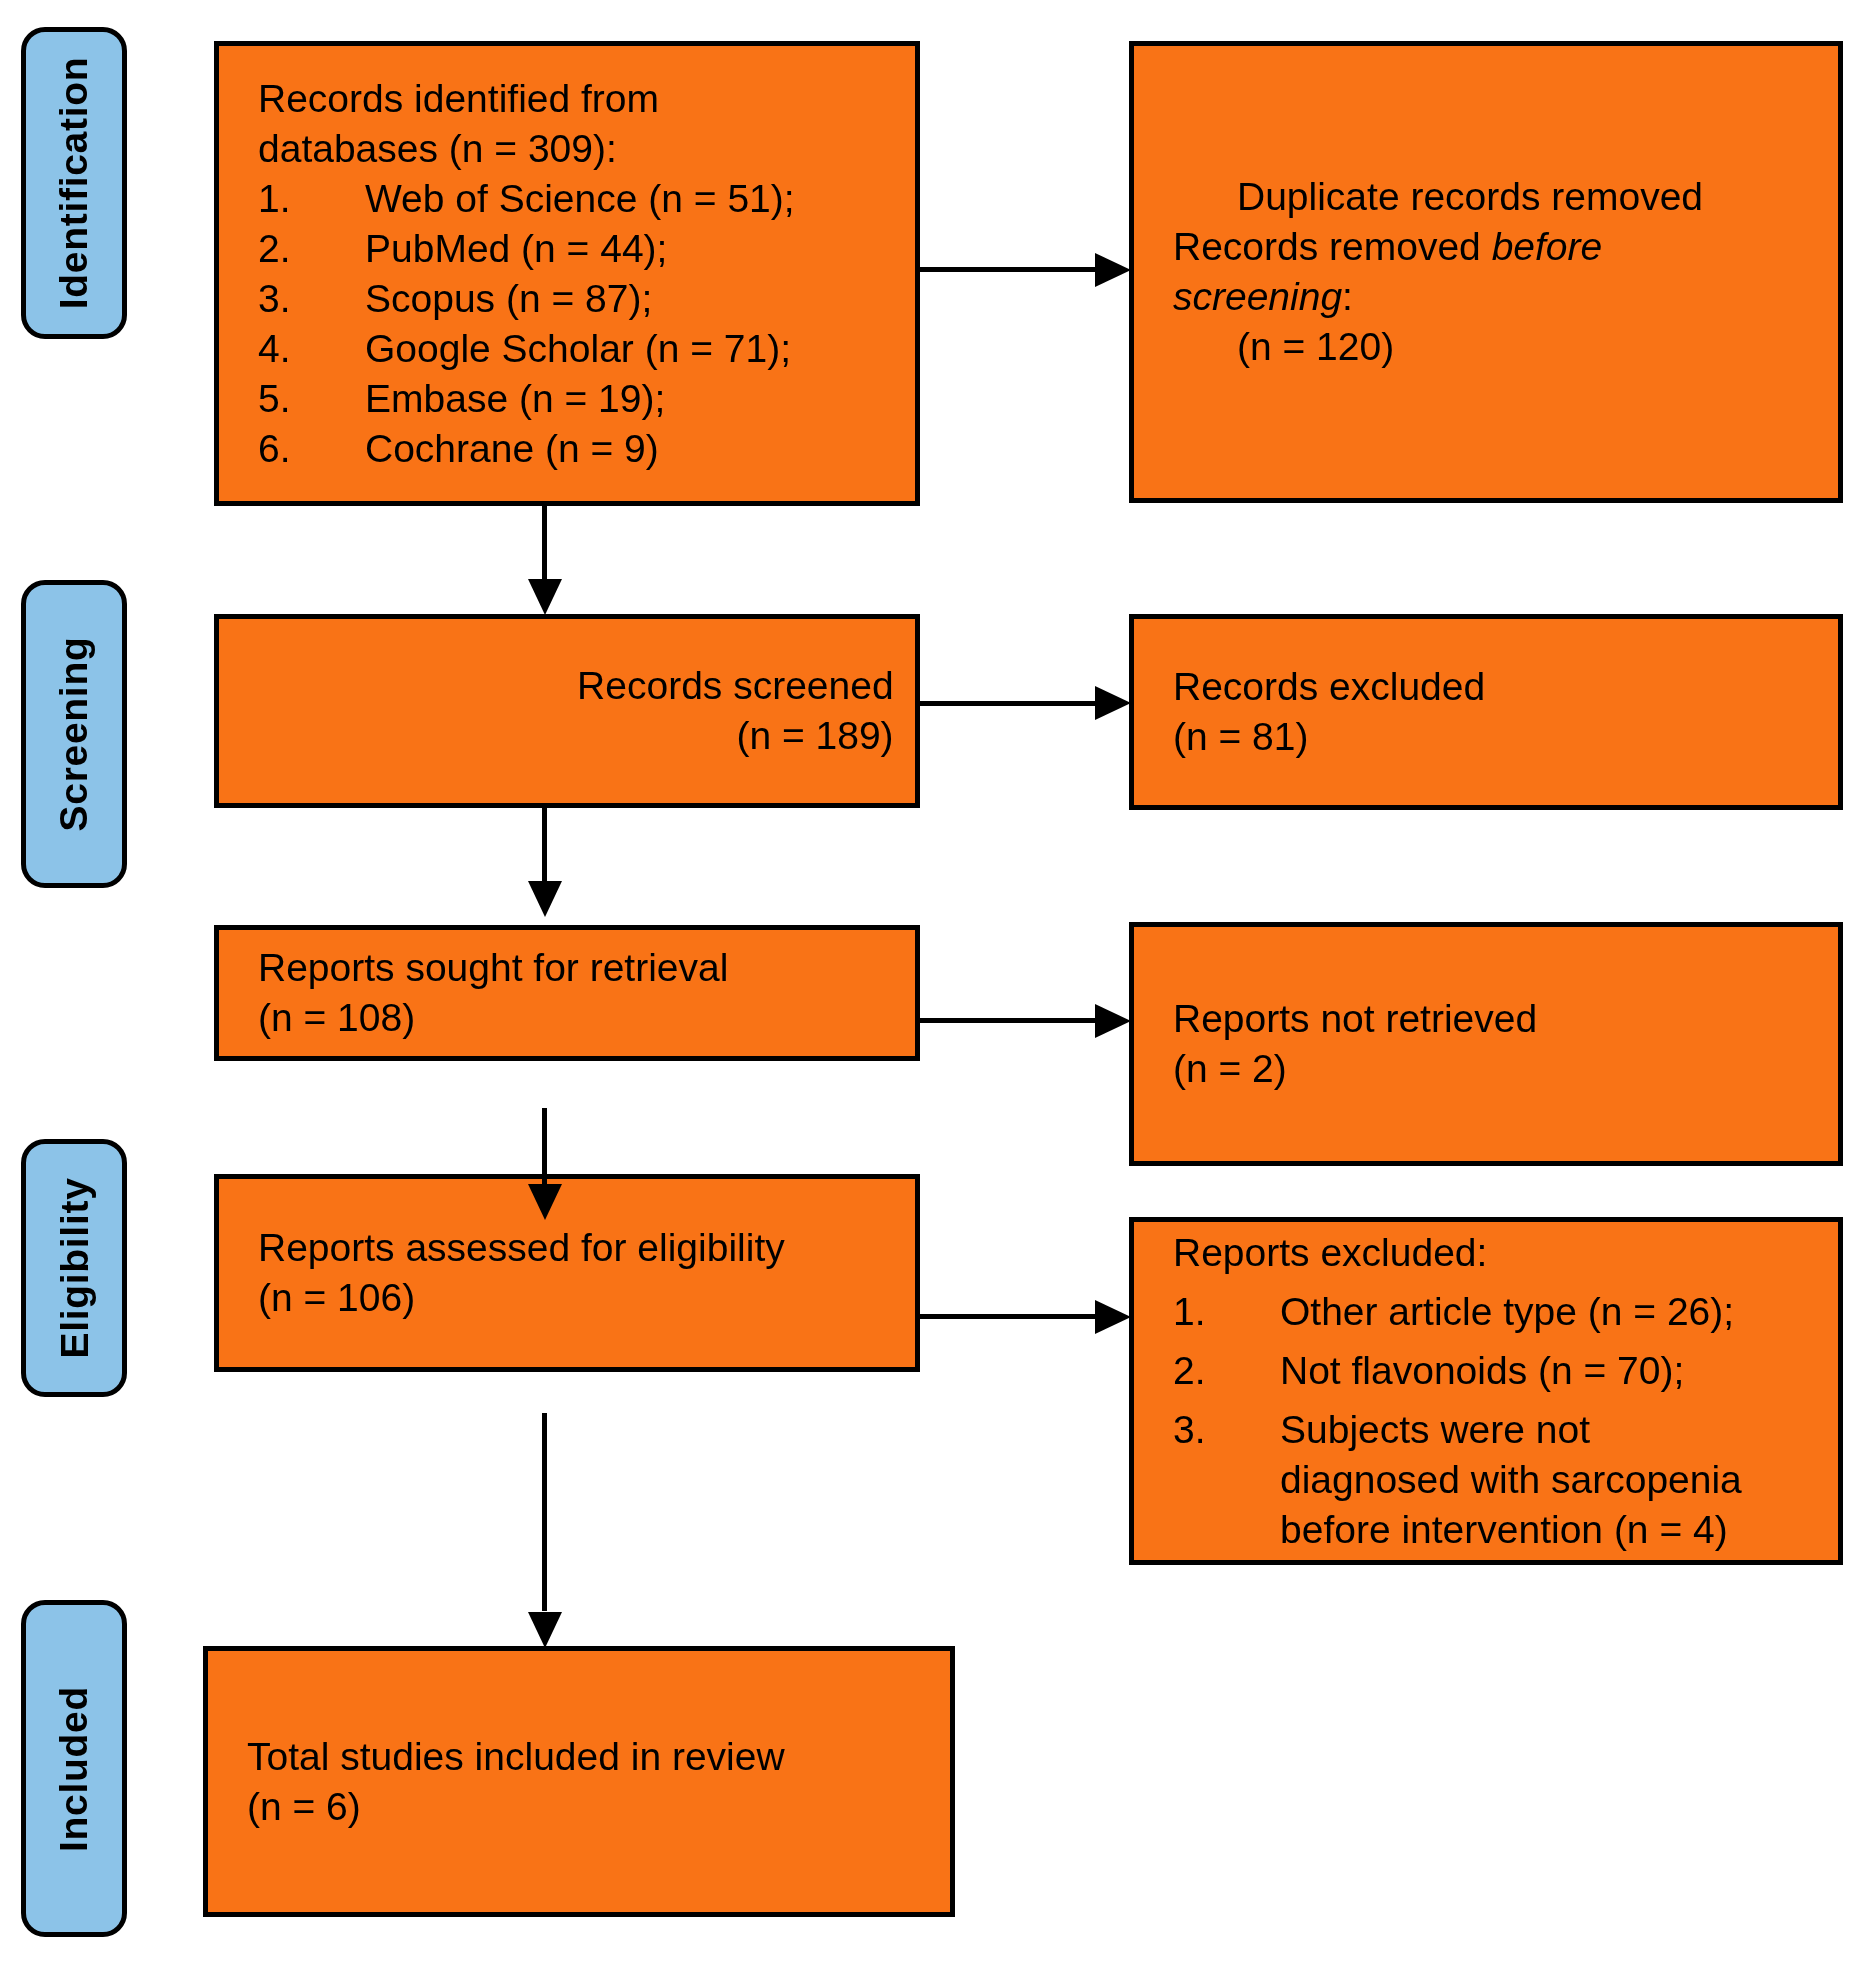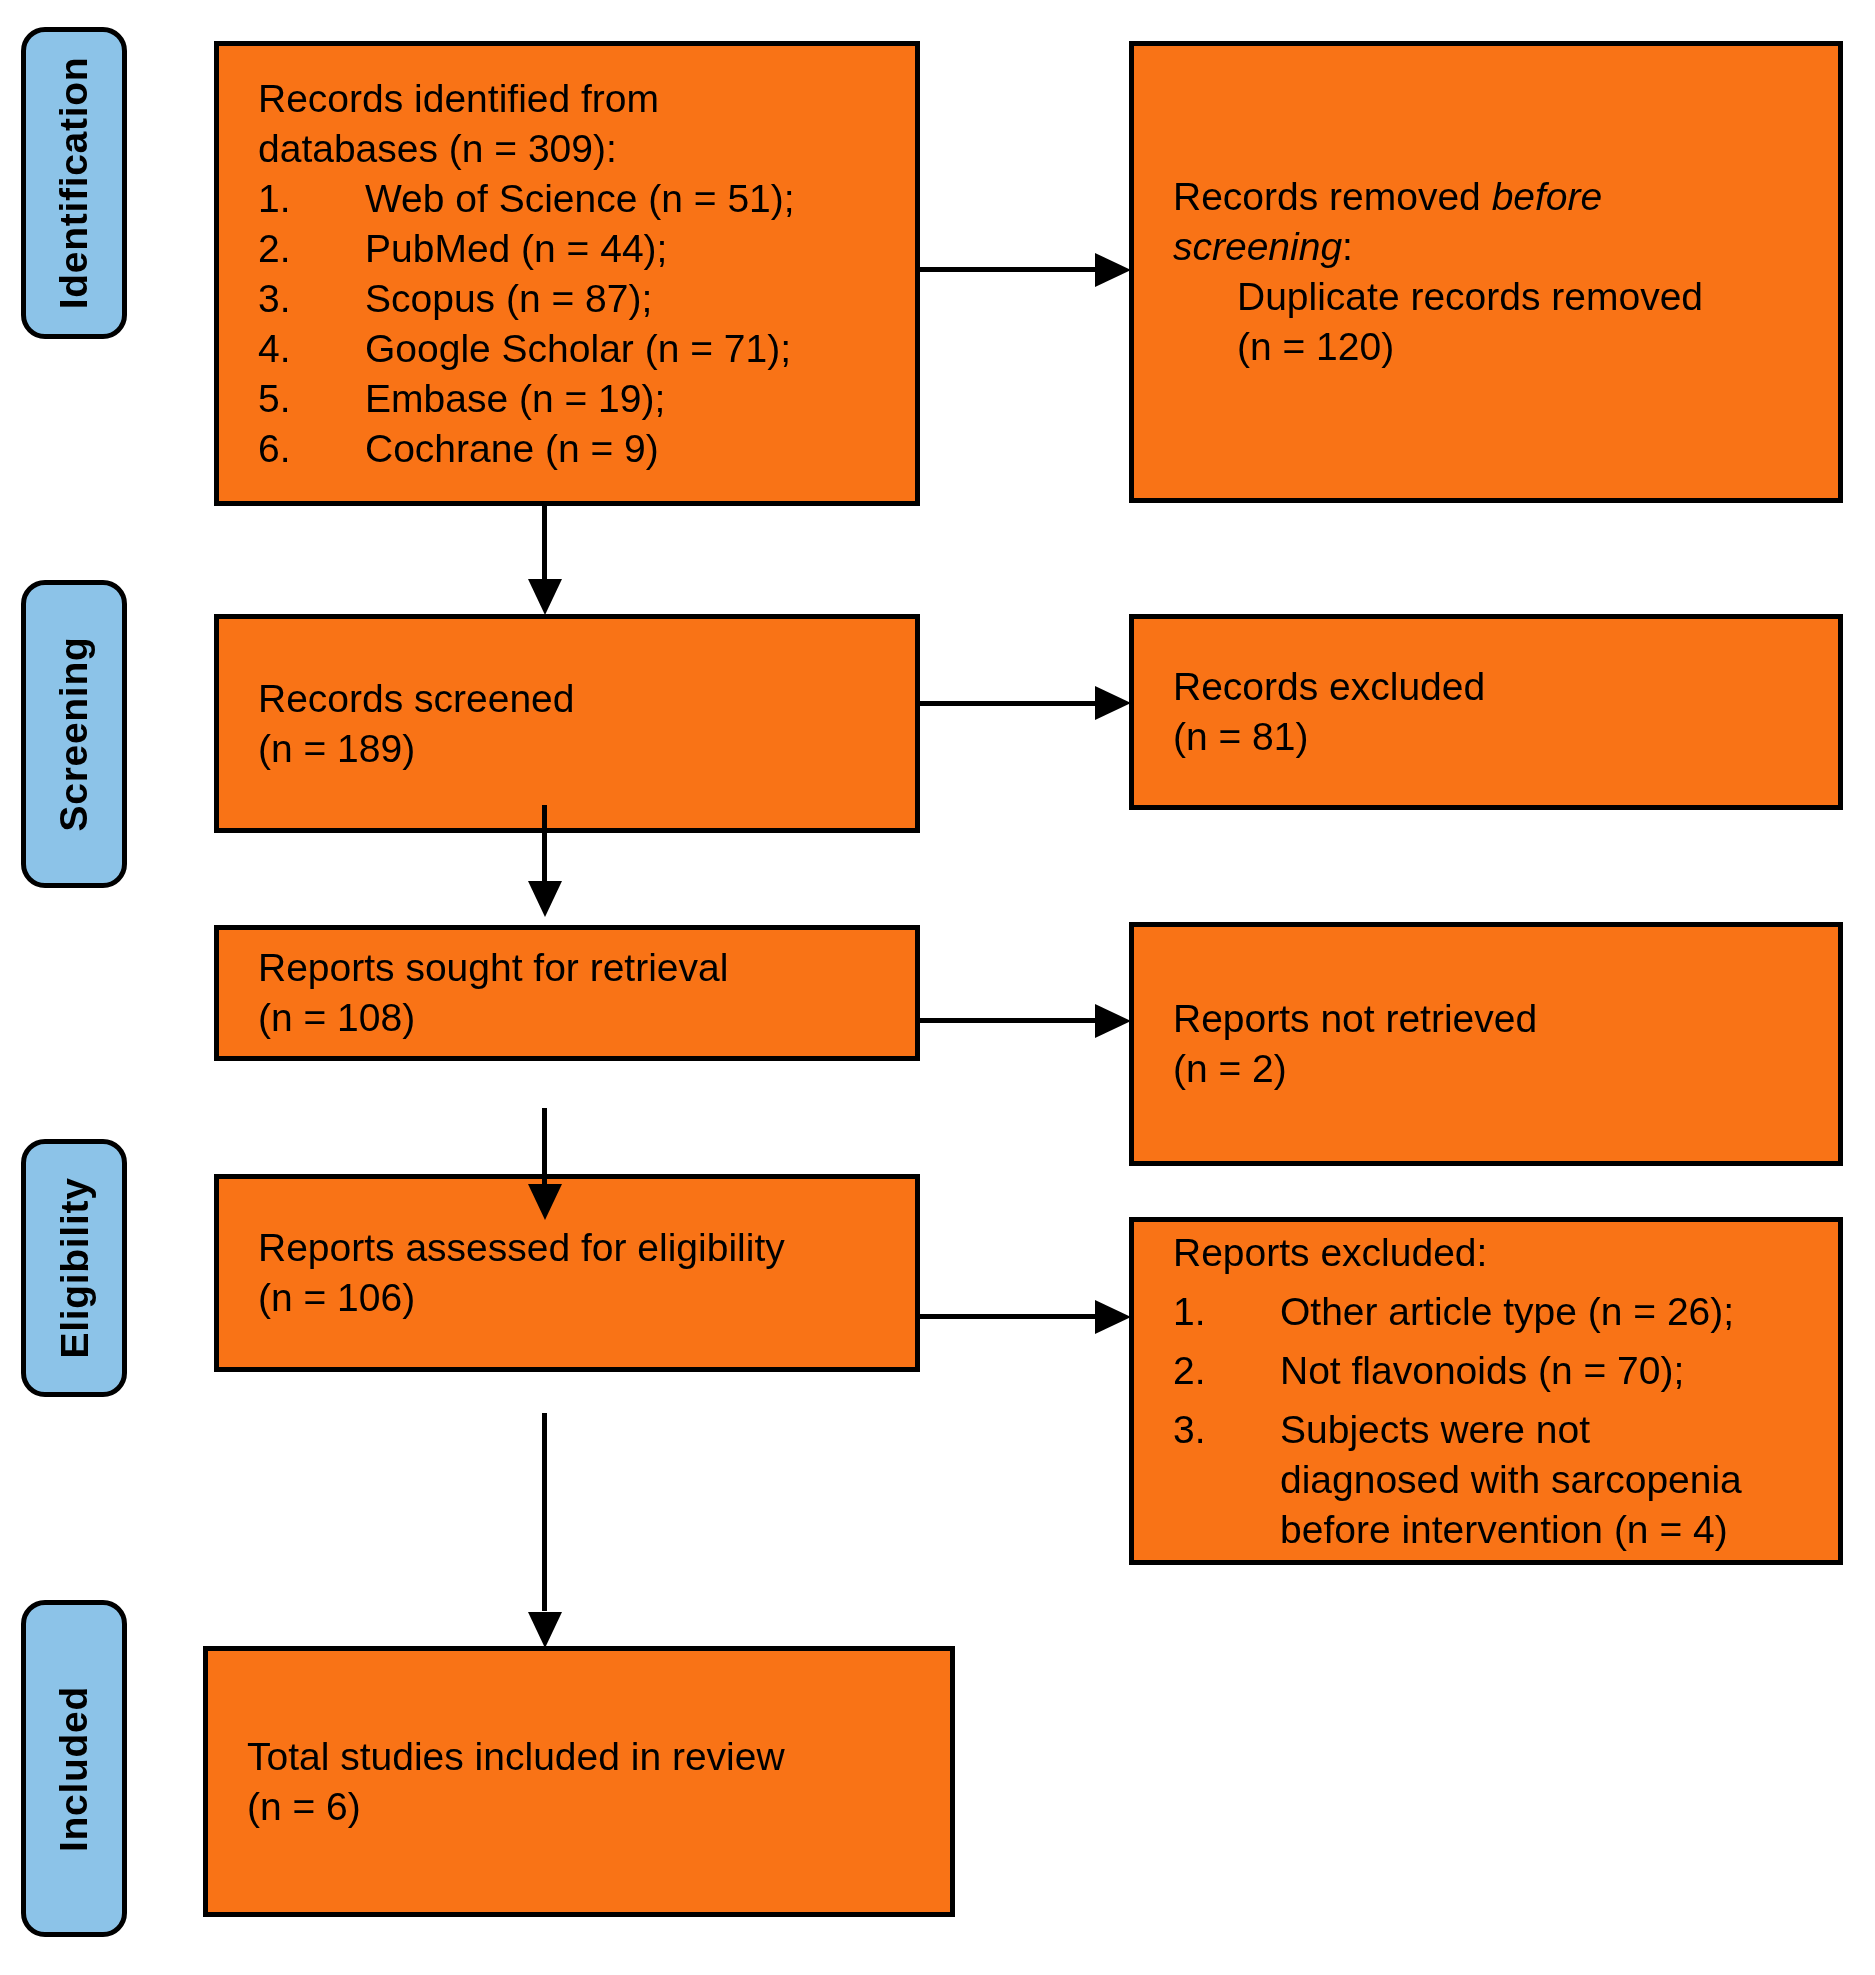--- a/index.html
+++ b/index.html
@@ -133,28 +133,28 @@
       <span class="li-num">5.</span>
       <span class="li-text">Embase (n = 19);</span>
     </div>
     <div class="li-row">
       <span class="li-num">6.</span>
       <span class="li-text">Cochrane (n = 9)</span>
     </div>
   </div>
 
   <div class="fbox" style="left:1129px; top:41px; width:714px; height:462px;">
+    <div class="para sub-indent">Duplicate records removed</div>
     <div class="para wrap-narrow">
       <span>Records removed </span><span class="italic">before screening</span><span>:</span>
     </div>
-    <div class="para sub-indent">Duplicate records removed</div>
     <div class="para sub-indent">(n = 120)</div>
   </div>
 
-  <div class="fbox" style="left:214px; top:614px; width:706px; height:219px;">
+  <div class="fbox" style="left:214px; top:614px; width:706px; height:194px;text-align:right;">
     <div class="para">Records screened</div>
     <div class="para">(n = 189)</div>
   </div>
 
   <div class="fbox" style="left:1129px; top:614px; width:714px; height:196px;">
     <div class="para">Records excluded</div>
     <div class="para">(n = 81)</div>
   </div>
 
   <div class="fbox" style="left:214px; top:915px; width:706px; height:136px;margin-top:10px;">

